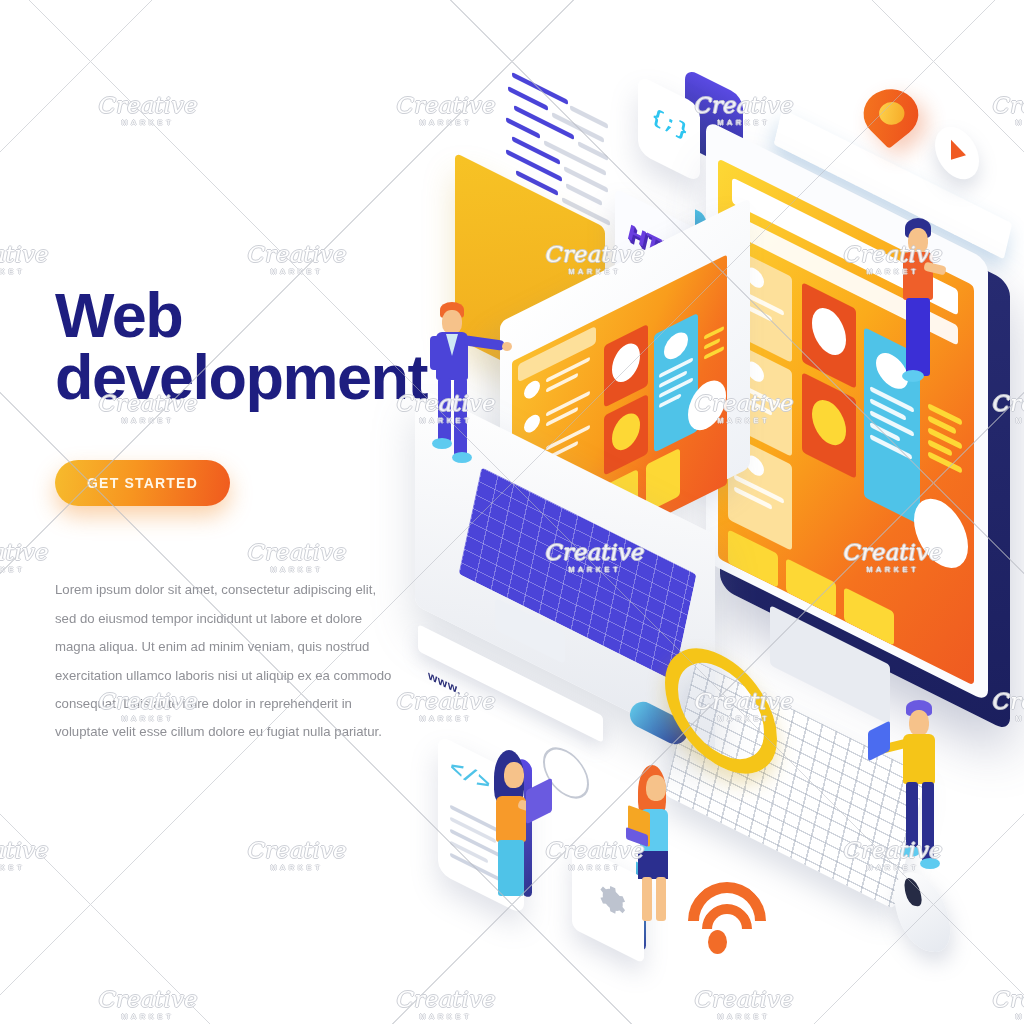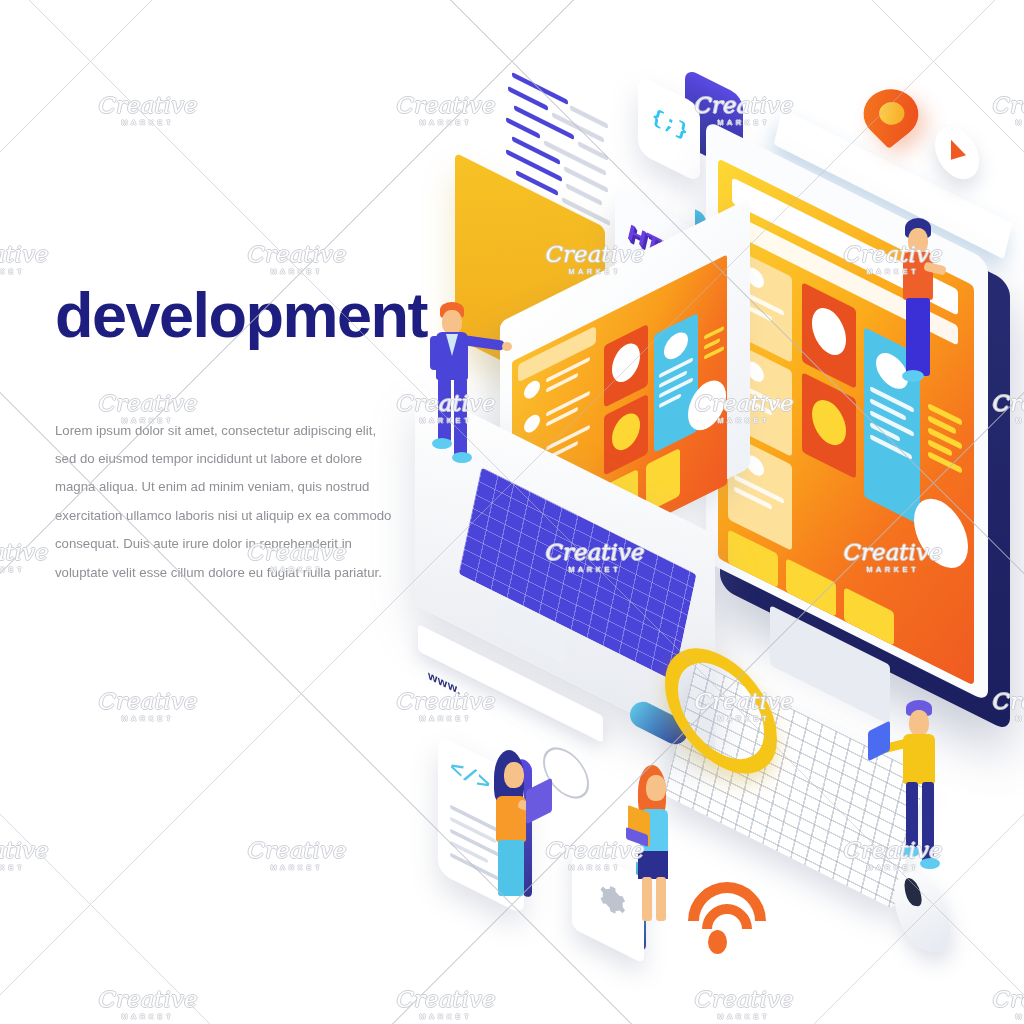--- a/index.html
+++ b/index.html
@@ -183,22 +183,24 @@
   .folder-tab{position:absolute;left:55px;top:118px;width:78px;height:22px;
     background:#f7c325;transform:skewY(26.5deg);border-radius:5px 5px 0 0;}
 </style>
 </head>
 <body>
 
 <div id="stage">
 
   <div class="left-col">
     <h1 class="headline">
+      <span>Web</span>
       <span>development</span>
     </h1>
+    <button class="cta">GET STARTED</button>
     <p class="body-copy">Lorem ipsum dolor sit amet, consectetur adipiscing elit, sed do eiusmod tempor incididunt ut labore et dolore magna aliqua. Ut enim ad minim veniam, quis nostrud exercitation ullamco laboris nisi ut aliquip ex ea commodo consequat. Duis aute irure dolor in reprehenderit in voluptate velit esse cillum dolore eu fugiat nulla pariatur.</p>
   </div>
 
   <div class="illus">
 
     <div class="cstack">
       <div class="cline" style="left:20px;top:4px;width:56px;background:#4b44d8;"></div>
       <div class="cline" style="left:78px;top:8px;width:38px;background:#d6dae4;"></div>
       <div class="cline" style="left:16px;top:20px;width:40px;background:#4b44d8;"></div>
       <div class="cline" style="left:60px;top:24px;width:52px;background:#d6dae4;"></div>

